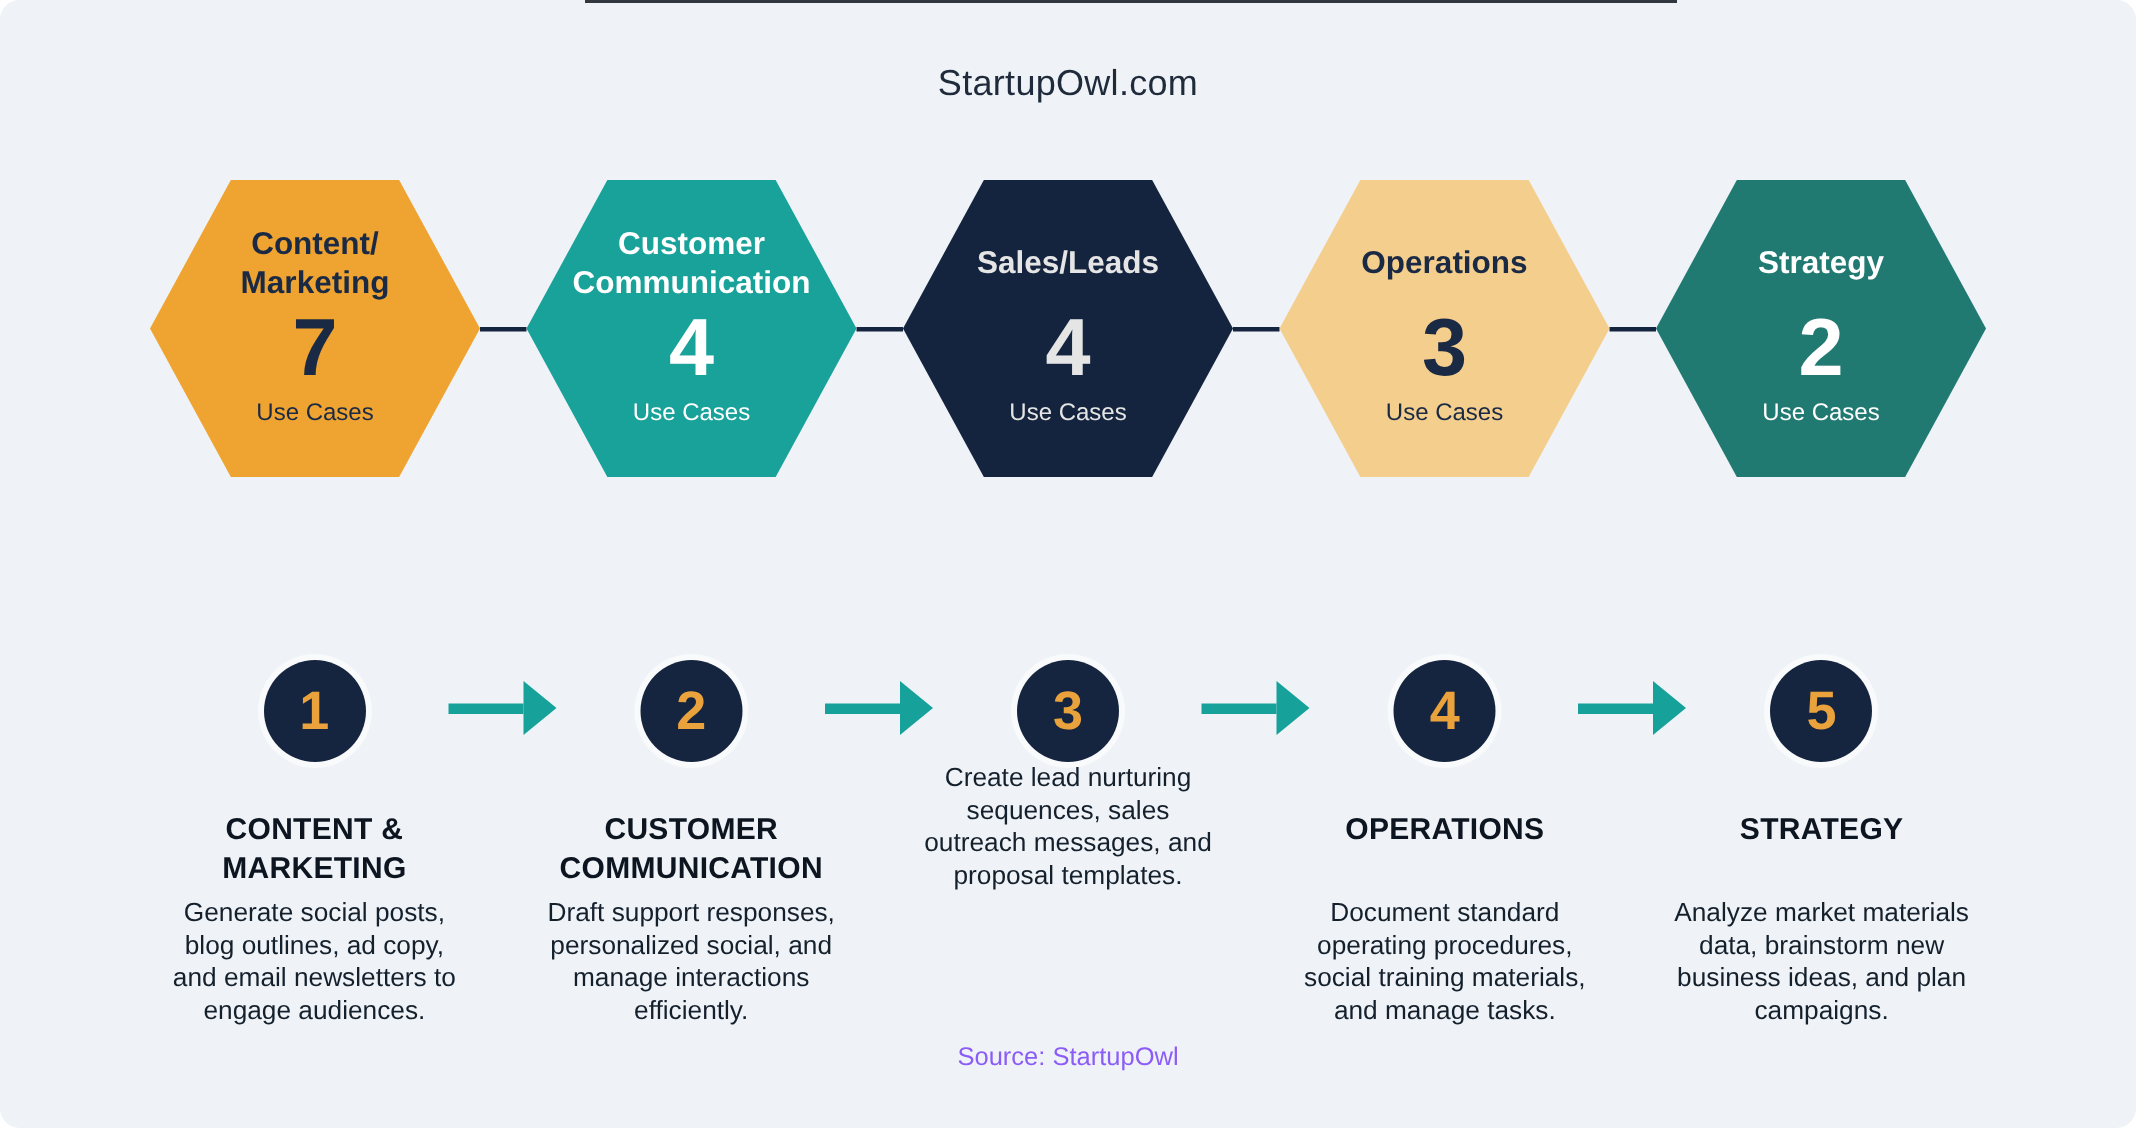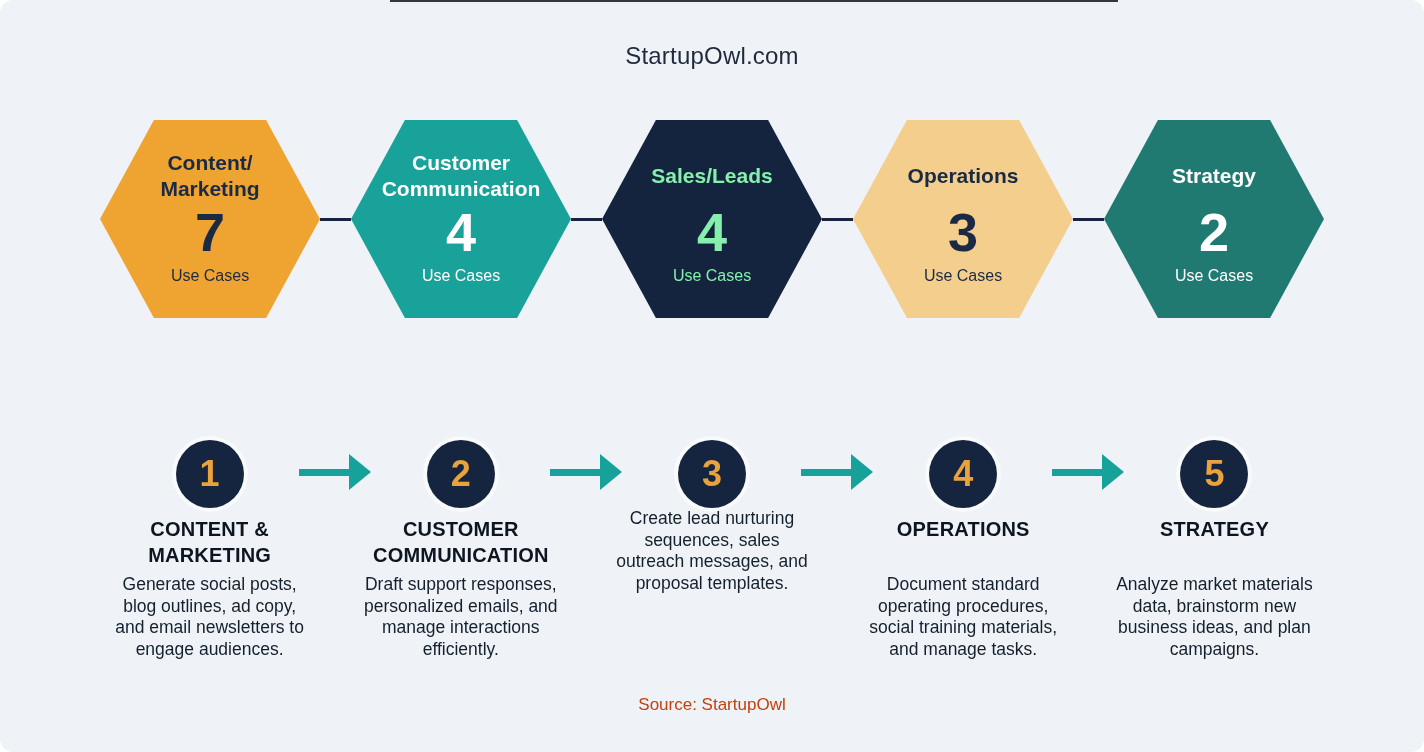--- a/index.html
+++ b/index.html
@@ -100,21 +100,21 @@
     align-items: center;
     justify-content: center;
     box-shadow: 0 0 0 4px rgba(255,255,255,.55);
   }
   .step-number {
     font-size: 36px;
     font-weight: 700;
     line-height: 1;
   }
   .step-title {
-    margin-top: 8px;
+    margin-top: 32px;
     height: 58px;
     font-size: 20px;
     line-height: 26px;
     font-weight: 700;
     color: #0D1520;
     white-space: pre-line;
     letter-spacing: .2px;
   }
   .step-desc {
     font-size: 17.5px;
@@ -141,21 +141,21 @@
   .arrow-2 { left: 466px; top: 14px; }
   .arrow-3 { left: 717px; top: 14px; }
   .arrow-4 { left: 968px; top: 14px; }
 
   .source-note {
     position: absolute;
     top: 695px; left: 0;
     width: 100%;
     text-align: center;
     font-size: 17px;
-    color: #c2410c;
+    color: #8b5cf6;
   }
 </style>
 </head>
 <body>
 
 <div class="canvas" style="background: rgb(239, 243, 247); border-radius: 13px;">
 
   <div class="edge-line"></div>
 
   <div class="page-title">StartupOwl.com</div>
@@ -173,21 +173,21 @@
 
     <div class="hexagon" style="background: rgb(24, 162, 154); color: rgb(255, 255, 255);">
       <div class="hex-name">Customer
 Communication</div>
       <div class="hex-count">4</div>
       <div class="hex-label">Use Cases</div>
     </div>
 
     <div class="hex-connector" style="background: rgb(22, 37, 63);"></div>
 
-    <div class="hexagon" style="background: rgb(21, 36, 62); color: #86efac;">
+    <div class="hexagon" style="background: rgb(21, 36, 62); color: #e5e5e5;">
       <div class="hex-name">Sales/Leads</div>
       <div class="hex-count">4</div>
       <div class="hex-label">Use Cases</div>
     </div>
 
     <div class="hex-connector" style="background: rgb(22, 37, 63);"></div>
 
     <div class="hexagon" style="background: rgb(244, 206, 141); color: rgb(27, 42, 68);">
       <div class="hex-name">Operations</div>
       <div class="hex-count">3</div>
@@ -218,21 +218,21 @@
 engage audiences.</div>
     </div>
 
     <div class="step">
       <div class="step-circle" style="background: rgb(22, 37, 63);">
         <div class="step-number" style="color: rgb(233, 162, 60);">2</div>
       </div>
       <div class="step-title">CUSTOMER
 COMMUNICATION</div>
       <div class="step-desc">Draft support responses,
-personalized emails, and
+personalized social, and
 manage interactions
 efficiently.</div>
     </div>
 
     <div class="step">
       <div class="step-circle" style="background: rgb(22, 37, 63);">
         <div class="step-number" style="color: rgb(233, 162, 60);">3</div>
       </div>
       <div class="step-desc">Create lead nurturing
 sequences, sales

